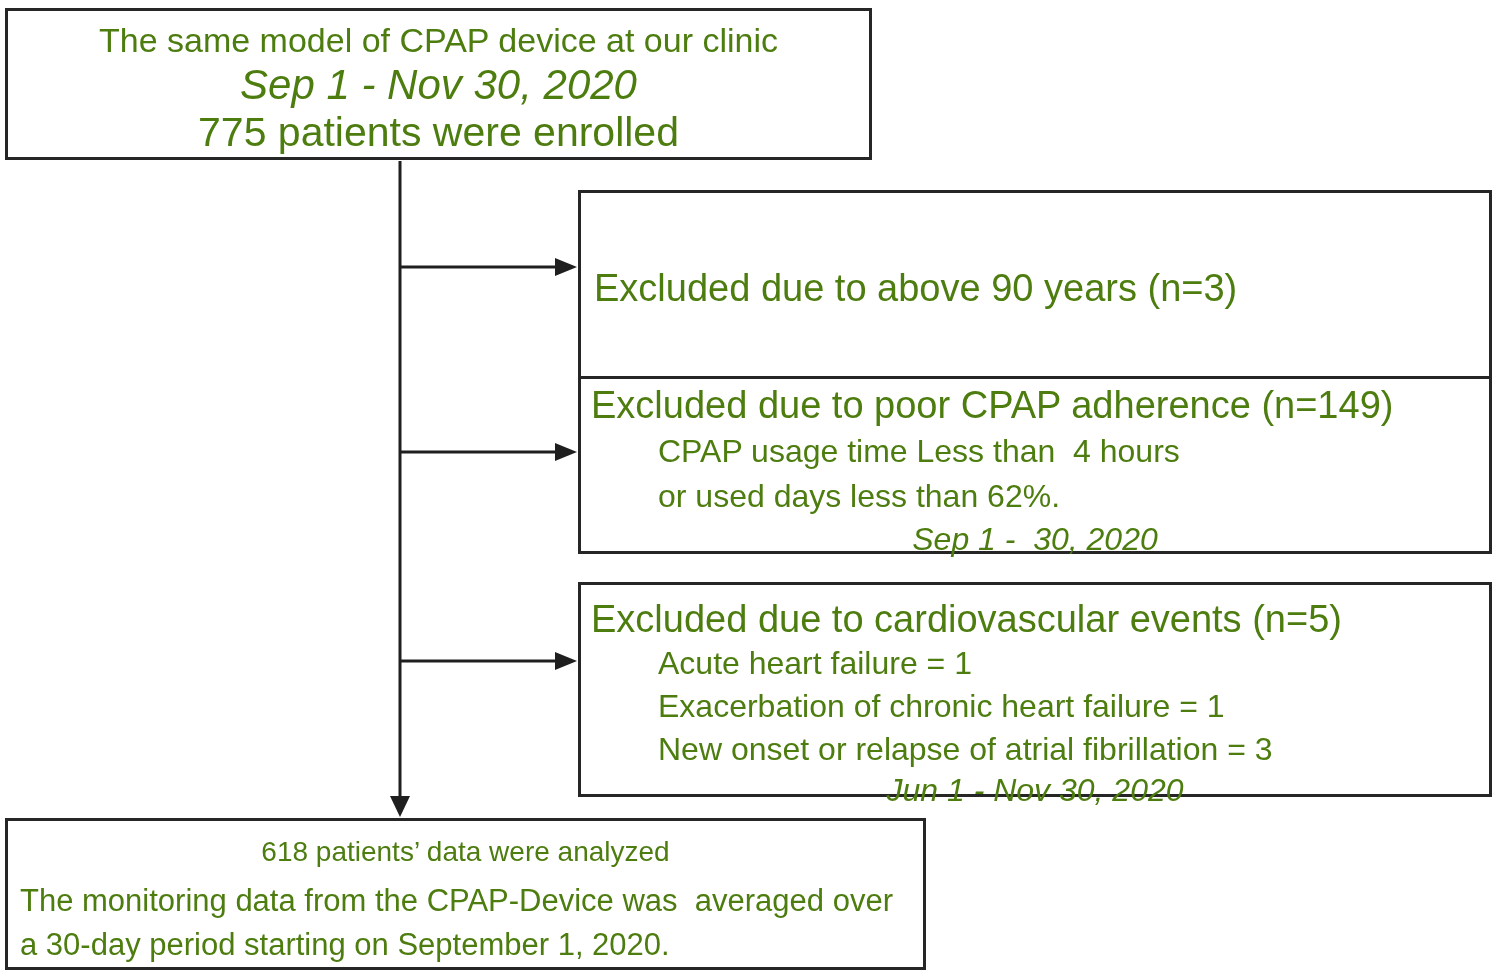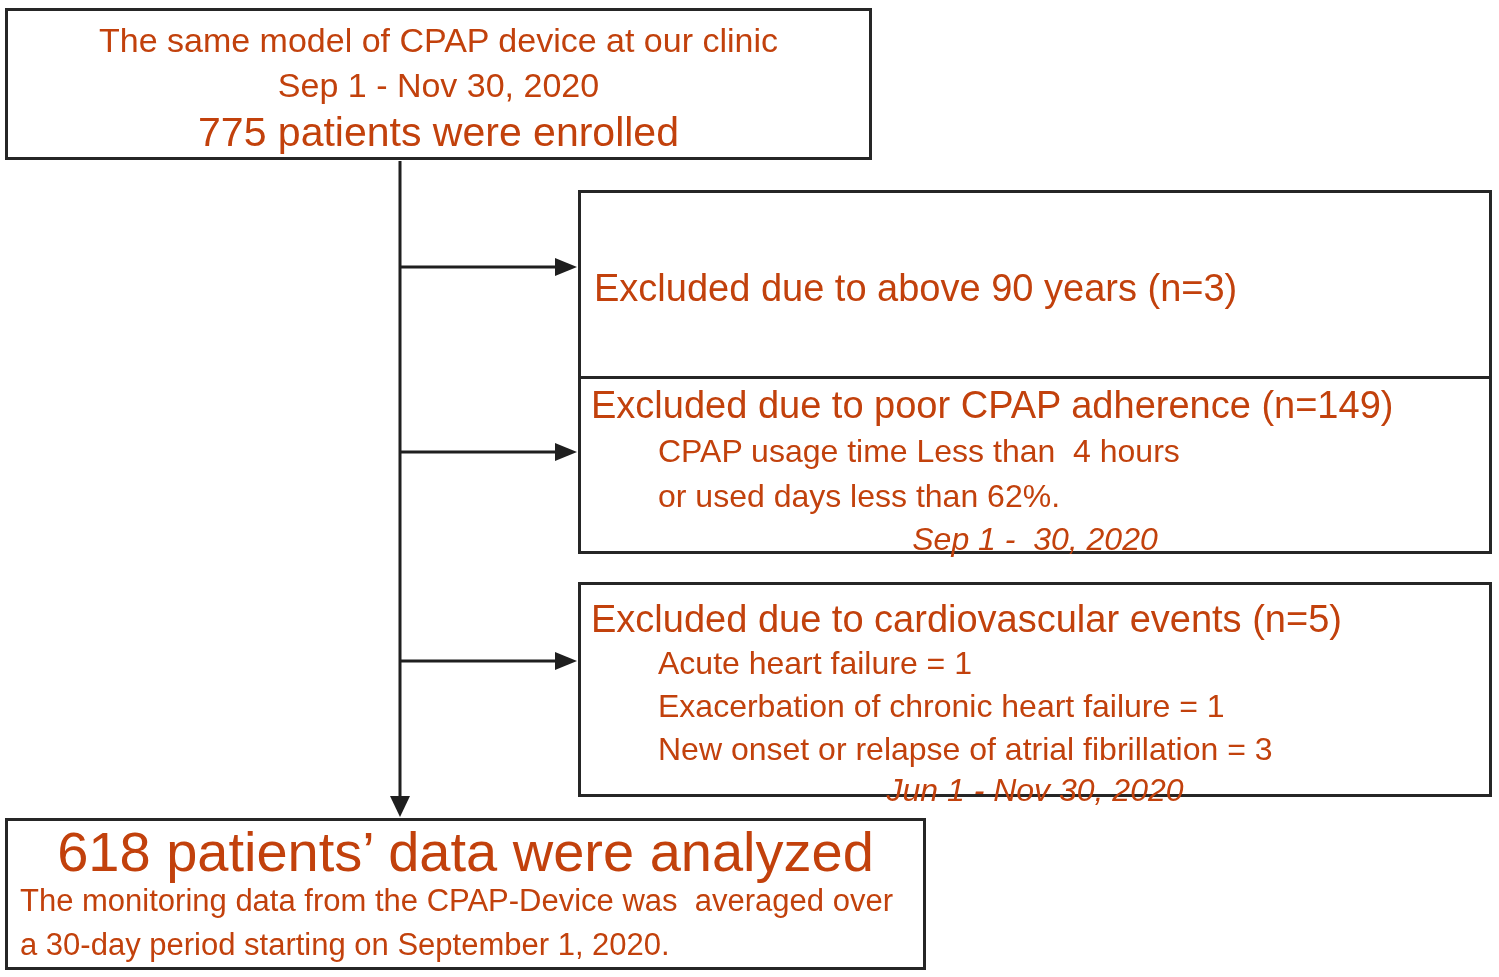--- a/index.html
+++ b/index.html
@@ -6,39 +6,39 @@
     margin: 0;
     padding: 0;
     background: #ffffff;
   }
   .canvas {
     position: relative;
     width: 1499px;
     height: 977px;
     background: #ffffff;
     font-family: "Liberation Sans", "DejaVu Sans", sans-serif;
-    color: #c2410c;
+    color: #4d7c0f;
     overflow: hidden;
   }
   .box {
     position: absolute;
     box-sizing: border-box;
     border: 3px solid #262626;
     background: #ffffff;
   }
   .line { white-space: pre-wrap; }
 
   
   .top-box {
     left: 5px; top: 8px; width: 867px; height: 152px;
     text-align: center;
     padding-top: 6px;
   }
   .top-box .l1 { font-size: 34px; line-height: 46px; }
-  .top-box .l2 { font-size: 34px; line-height: 44px; }
+  .top-box .l2 { font-size: 42px; line-height: 44px; font-style: italic; }
   .top-box .l3 { font-size: 41px; line-height: 50px; font-weight: 500; }
 
   
   .excl { left: 578px; width: 914px; }
   .excl-1 {
     top: 190px; height: 196px;
     display: flex; align-items: center;
     padding-left: 13px;
     font-size: 38px;
   }
@@ -54,21 +54,21 @@
     text-align: center; line-height: 40px;
   }
   .excl-3 .period { line-height: 38px; }
 
   
   .bottom-box {
     left: 5px; top: 818px; width: 921px; height: 152px;
     padding-top: 4px;
   }
   .bottom-box .title {
-    font-size: 56px; line-height: 54px; text-align: center; font-weight: 500;
+    font-size: 28px; line-height: 54px; text-align: center; font-weight: 500;
   }
   .bottom-box .note { font-size: 31px; line-height: 44px; padding-left: 12px; }
 
   .connectors {
     position: absolute;
     left: 0; top: 0;
     width: 1499px; height: 977px;
   }
 </style>
 </head>

